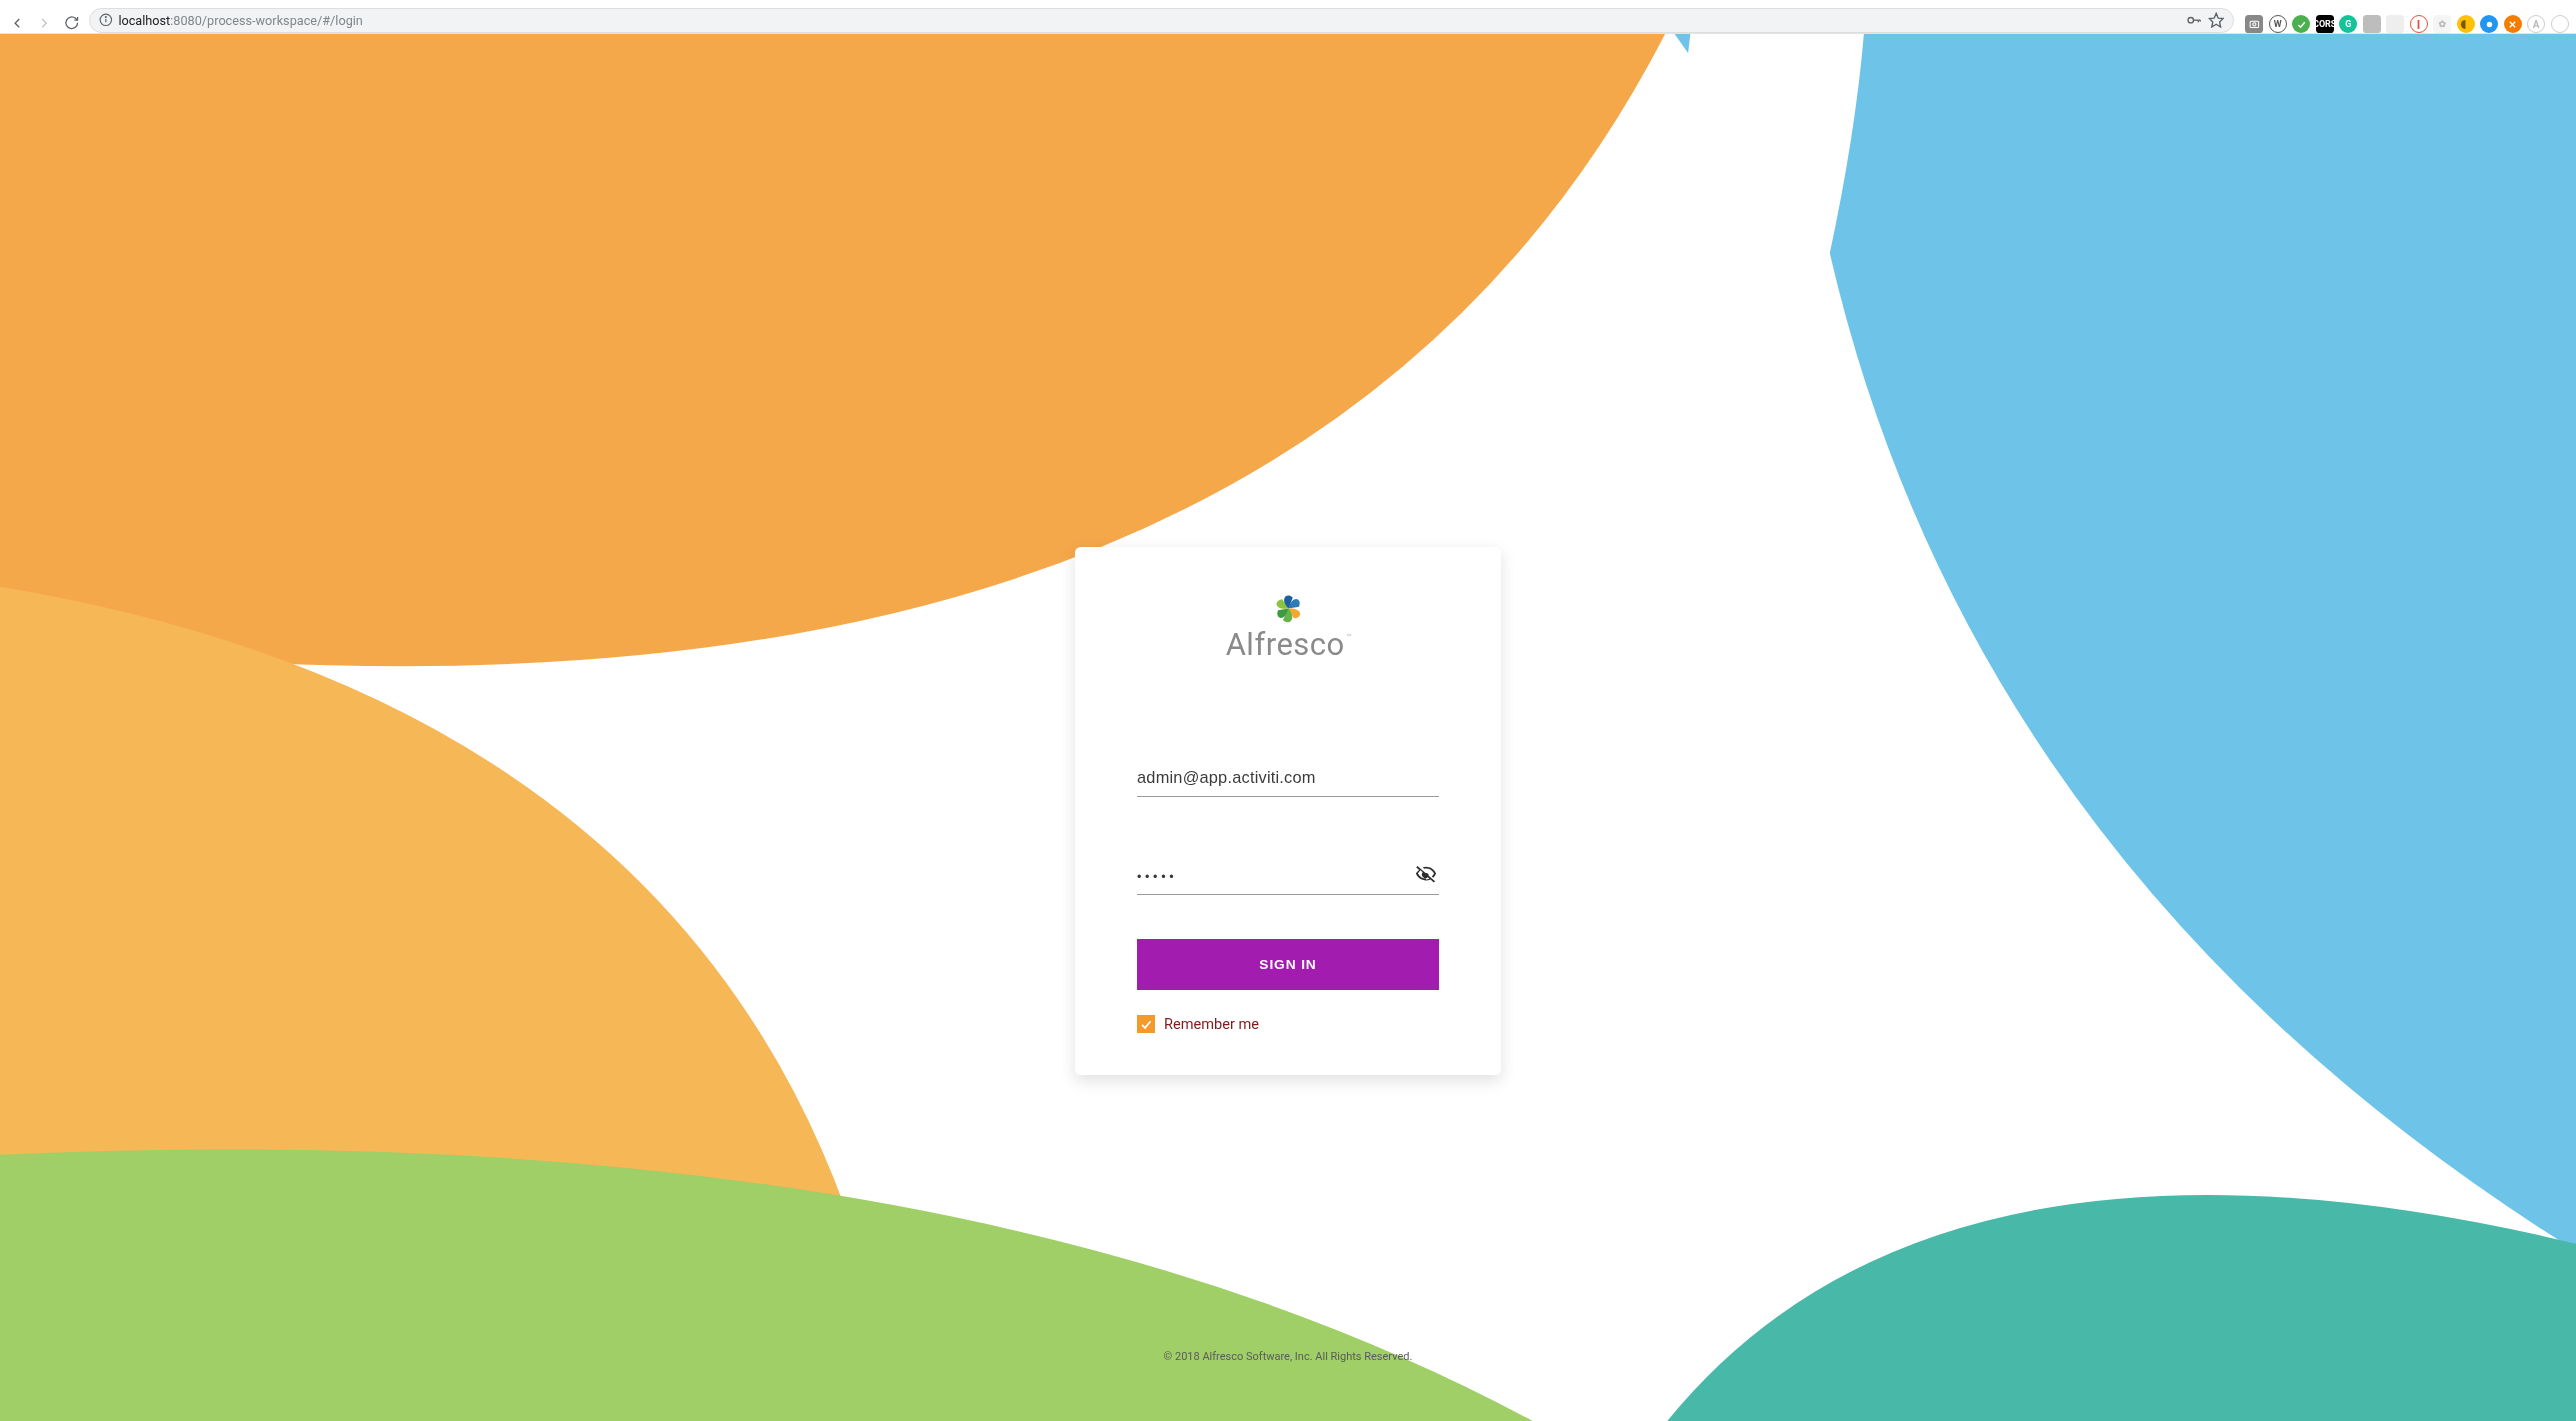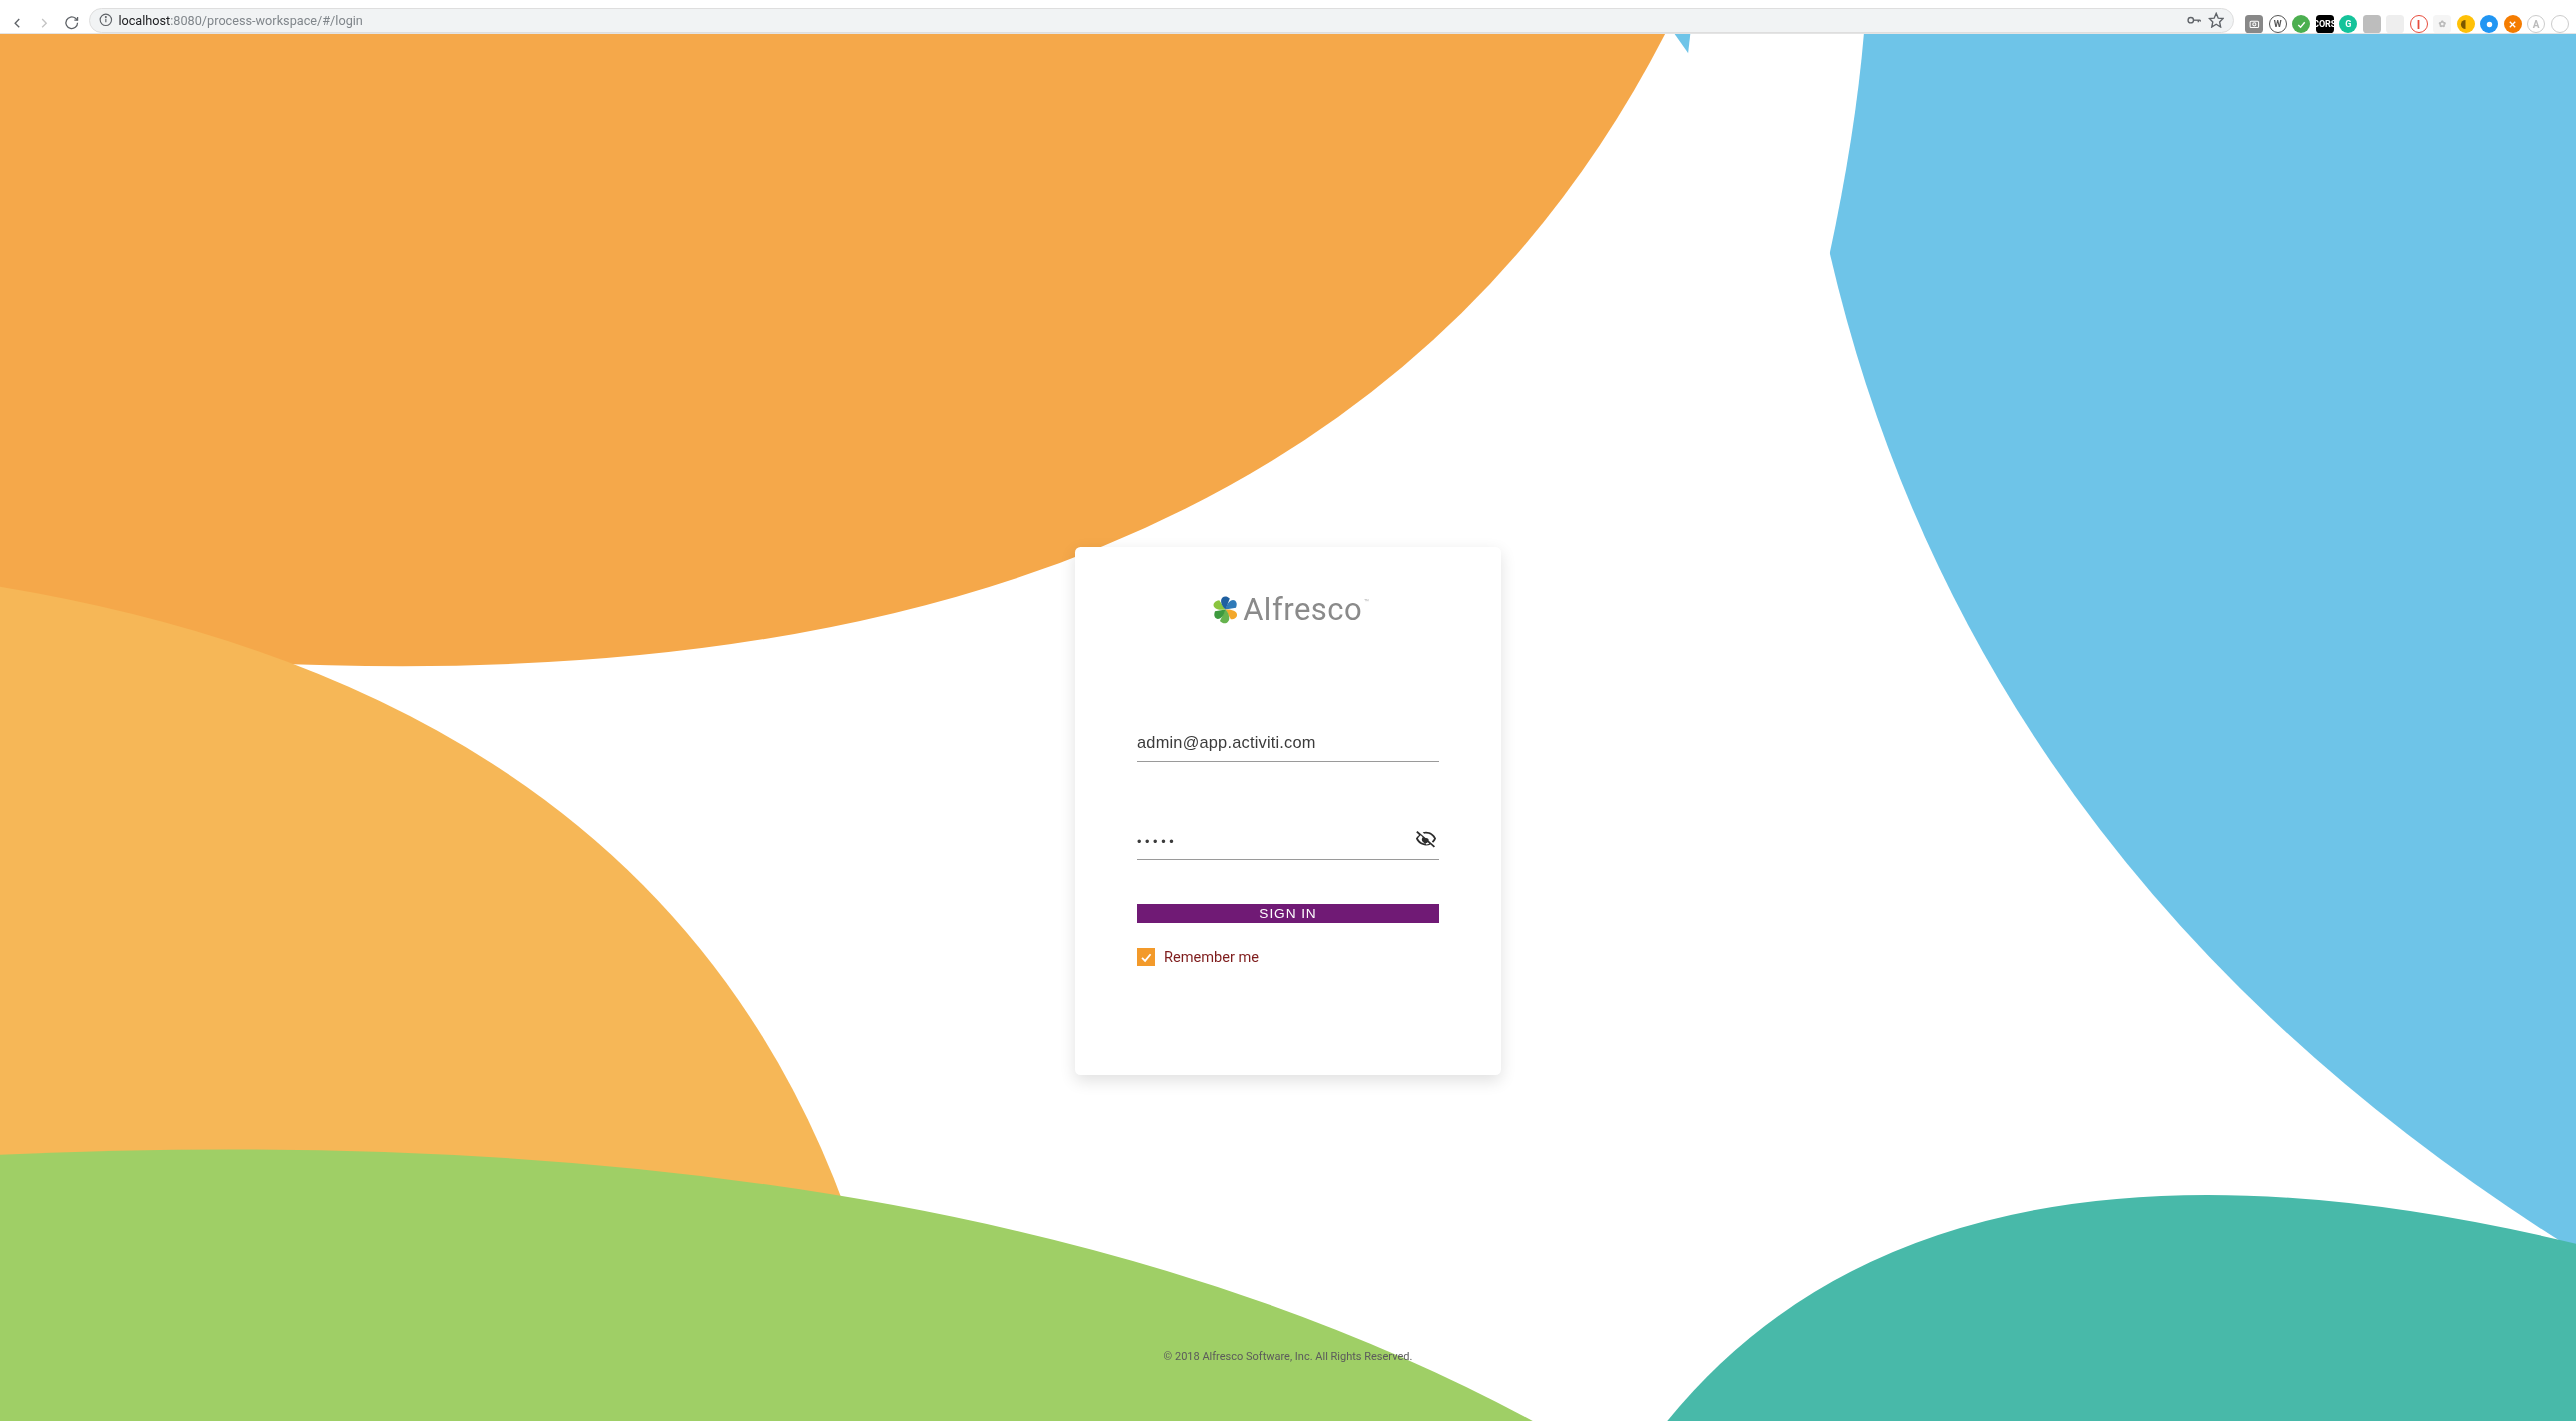--- a/index.html
+++ b/index.html
@@ -66,21 +66,21 @@
   top: 56%;
   transform: translate(-50%, -50%);
   width: 426px;
   min-height: 528px;
   background: #fff;
   border-radius: 5.5px;
   box-shadow: 0 5.5px 16.4px rgba(0,0,0,0.12);
   padding: 44px 62px 40px 62px;
   display:flex; flex-direction:column;
 }
-.logo-row { display:flex; align-items:center; justify-content:center; gap:0; margin-bottom: 100px;}
+.logo-row { display:flex; align-items:center; justify-content:center; gap:0; margin-bottom: 100px; flex-direction: column;}
 .logo-mark { width:35px; height:35px; }
 .logo-word { font-size: 31px; color:#8a8a8a; letter-spacing:0.5px; font-weight:400; position:relative;}
 .logo-tm { font-size:8.2px; color:#b8b8b8; position:relative; top:-14.6px; left:1.8px;}
 
 .field {
   position: relative;
   border-bottom: 0.9px solid #9a9a9a;
   padding: 5.5px 0 9px 0;
   margin-bottom: 64px;
   text-decoration: underline;
@@ -98,27 +98,27 @@
 .eye-btn {
   position:absolute; right:0; top:0;
   width:25.5px; height:25.5px;
   background:none; border:none; cursor:pointer;
   color:#2d2d2d;
   display:flex; align-items:center; justify-content:center;
 }
 
 .signin-btn {
   width: 100%;
-  height: 19px;
-  background: #701a75;
+  height: 51px;
+  background: #a21caf;
   color: #fff;
   border: none;
   font-size: 13.7px;
   letter-spacing: 0.9px;
-  font-weight: 400;
+  font-weight: 700;
   cursor: pointer;
   margin-top: -9px;
   margin-bottom: 25.5px;
 }
 
 .remember-row { display:flex; align-items:center; gap:9px; }
 .checkbox {
   width: 18px; height: 18px;
   background: #f39a2a;
   display:flex; align-items:center; justify-content:center;

